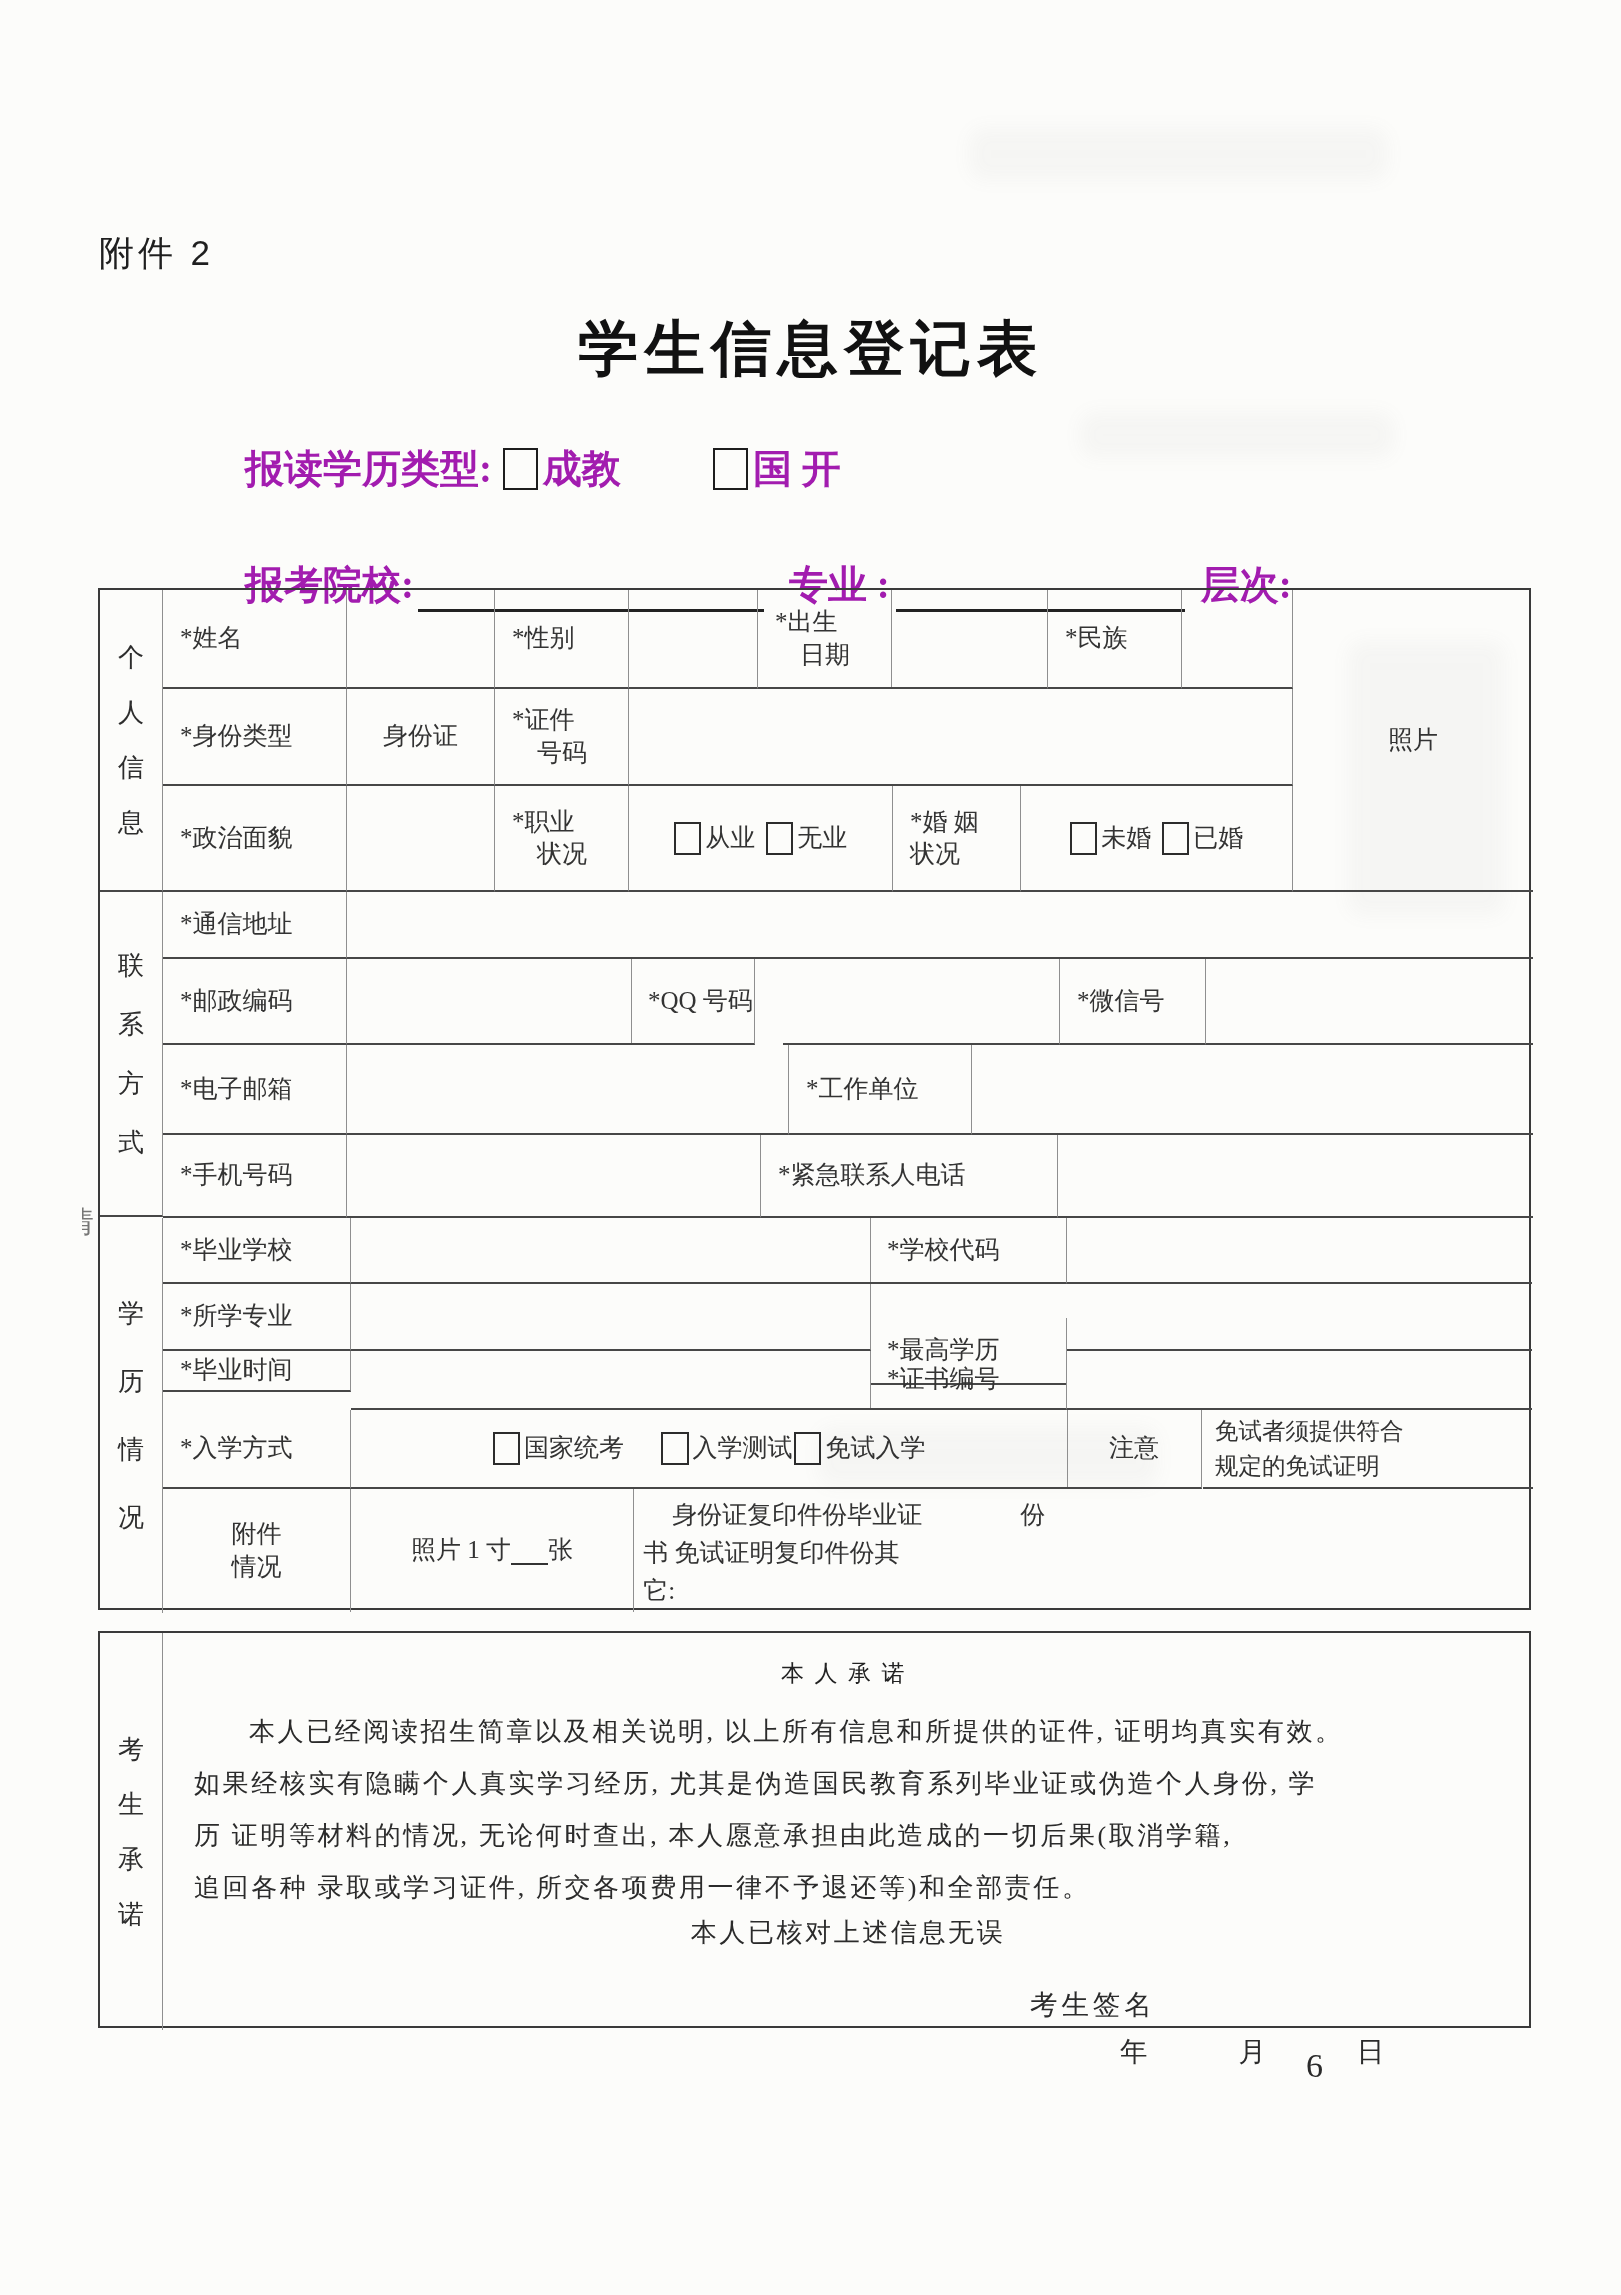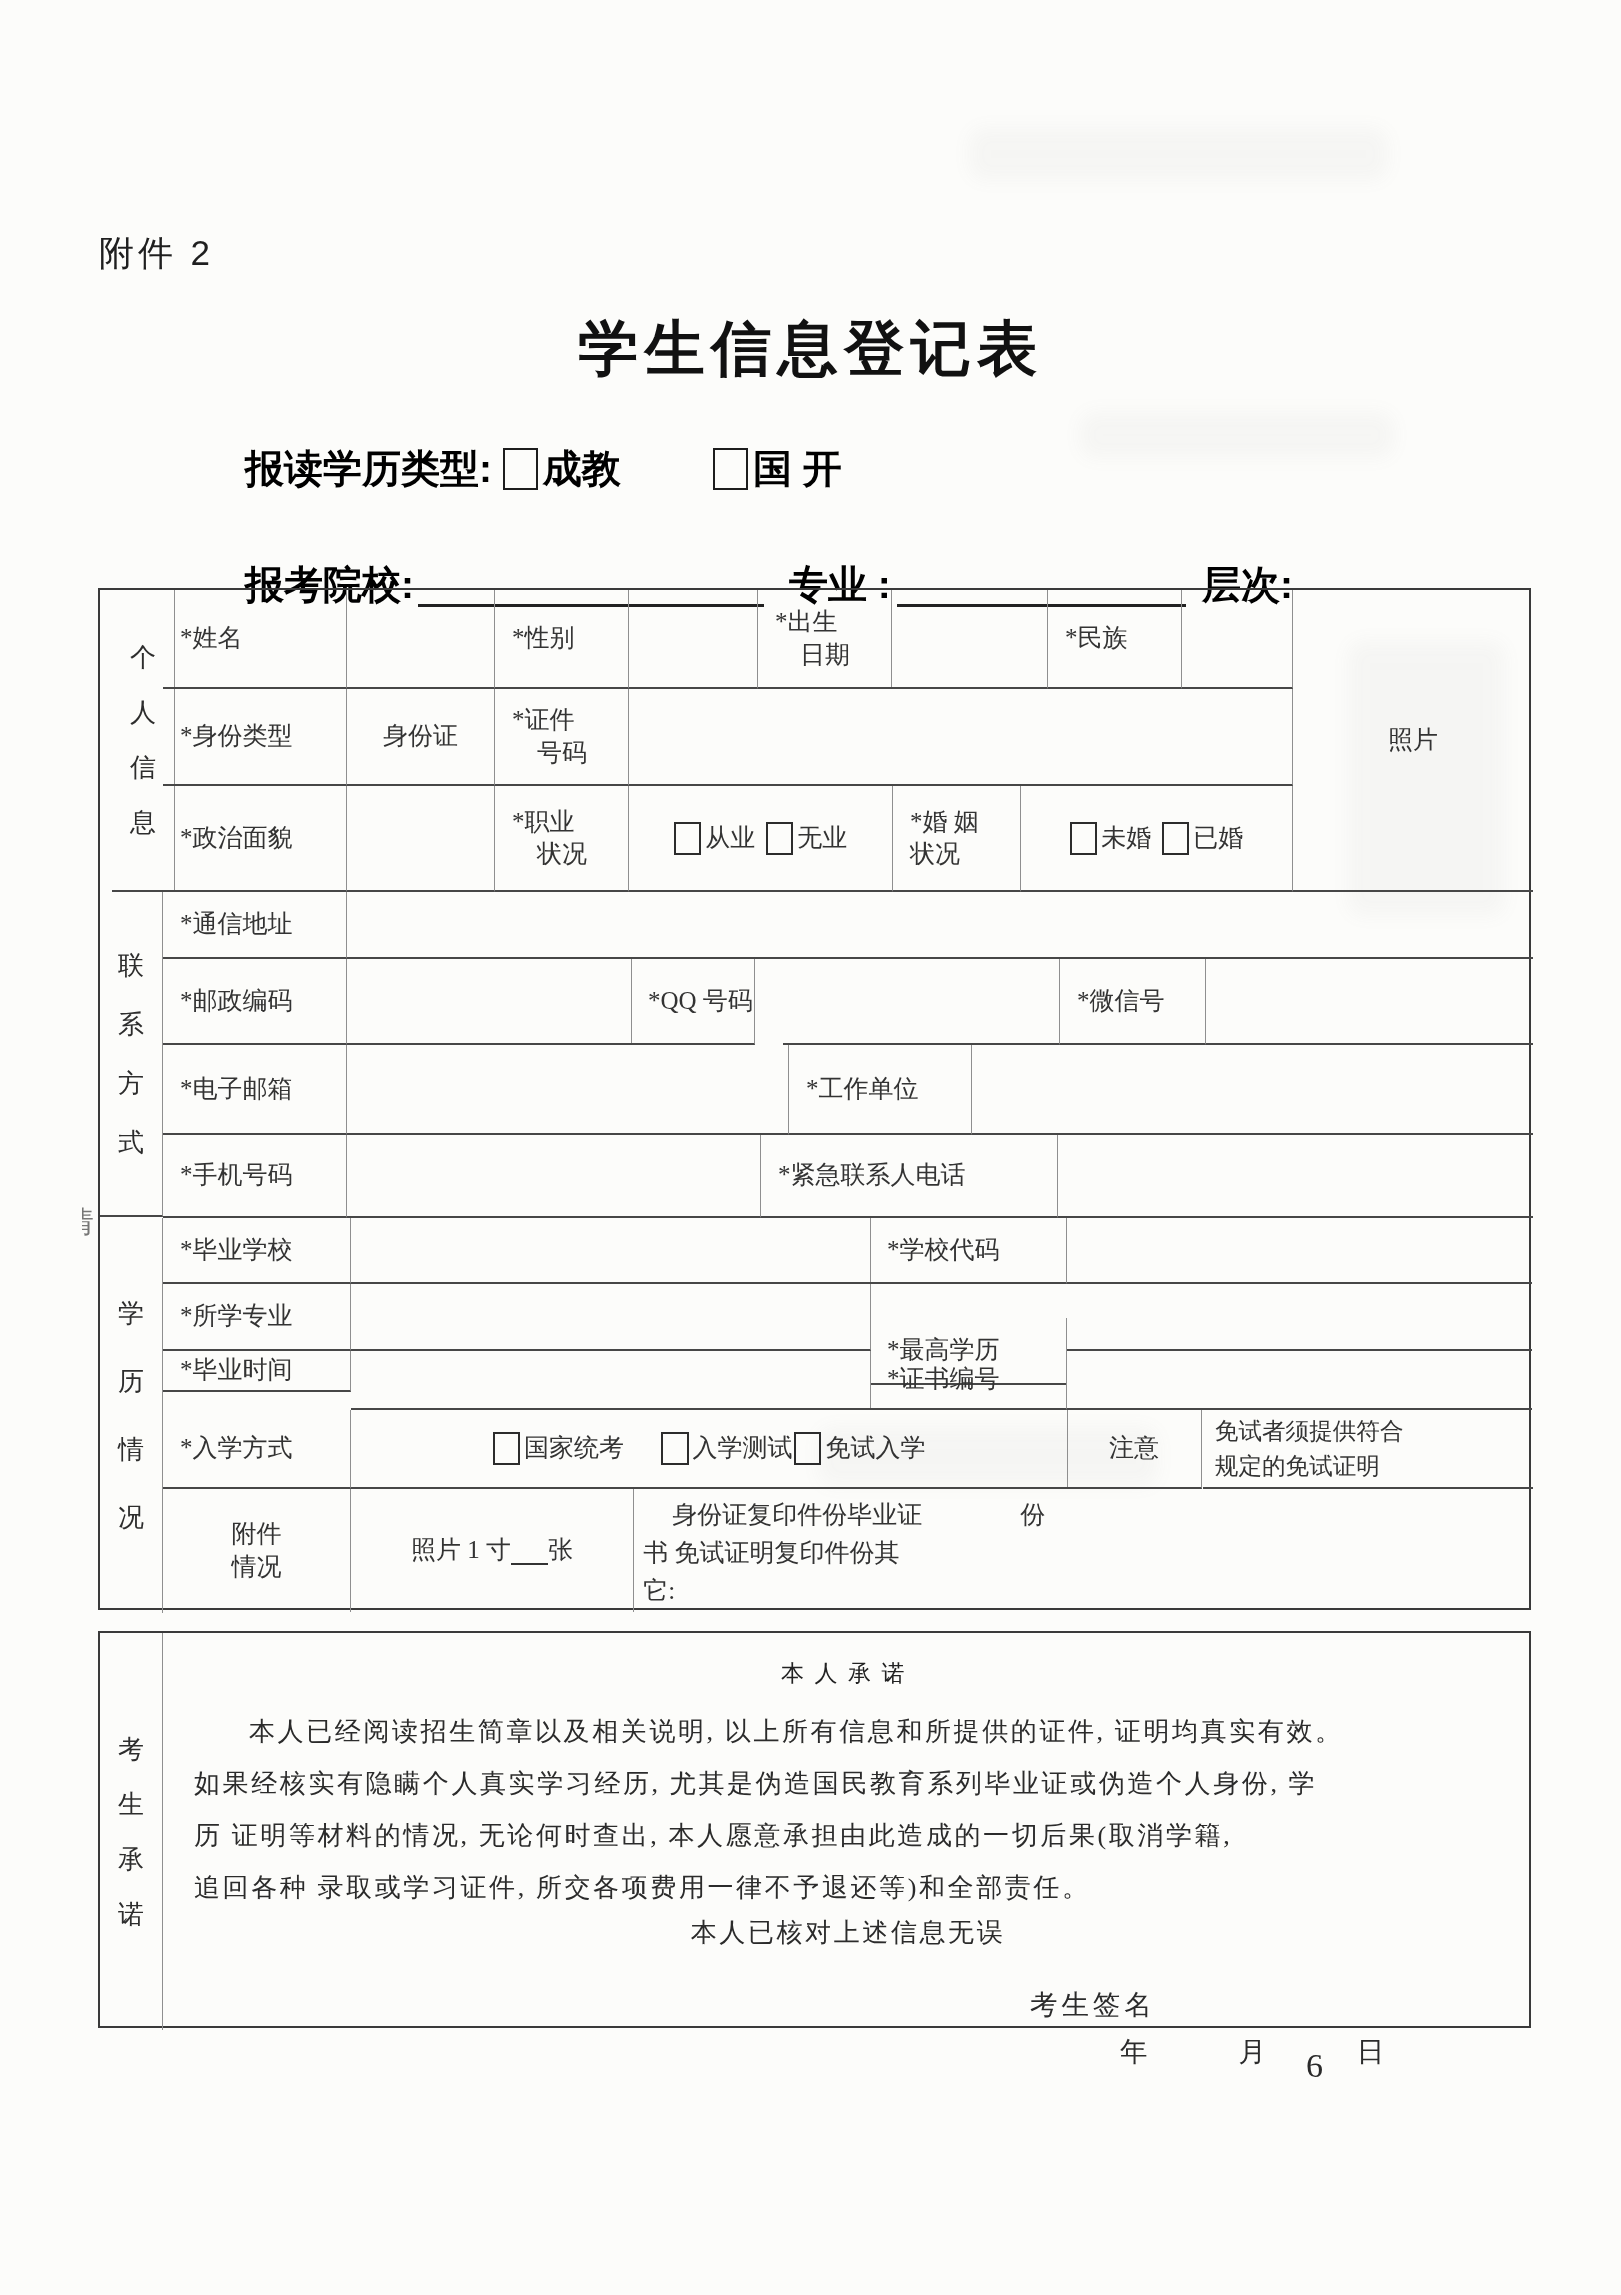--- a/index.html
+++ b/index.html
@@ -8,23 +8,23 @@
     background:#fcfcfa;
     font-family:"Liberation Serif","DejaVu Serif",serif;
     color:#2e2e2e;overflow:hidden;
   }
   
   .attach-label{position:absolute;left:99px;top:230px;font-size:35px;
     font-family:"Liberation Sans","DejaVu Sans",sans-serif;color:#1f1f1f;letter-spacing:3.9px;}
   .doc-title{position:absolute;left:0;top:309px;width:1622px;text-align:center;
     font-size:60px;font-weight:bold;letter-spacing:6.5px;color:#111;
     font-family:"Liberation Sans","DejaVu Sans",sans-serif;}
-  .hline{position:absolute;left:245px;display:flex;align-items:center;
-    font-family:Liberation Sans, sans-serif;font-weight:bold;
-    font-size:39px;color:#000000;white-space:nowrap;}
+  .hline{position:absolute;left:245px;display:flex;align-items:flex-end;
+    font-family:Liberation Serif, serif;font-weight:bold;
+    font-size:39px;color:#a21caf;white-space:nowrap;}
   #degree-line{top:442px;}
   #school-line{top:558px;}
   .cbL{display:inline-block;width:31px;height:38px;border:2.6px solid #1d1d1d;
     margin-right:5.2px;background:transparent;flex:none;align-self:center;}
   .opt-group{display:flex;align-items:center;}
   .blank{display:inline-block;border-bottom:3.3px solid #222;height:41px;flex:none;}
   .blank.b1{width:346px;margin-left:3.9px;}
   .blank.b2{width:289px;margin-left:6.5px;}
   
   .tbl{position:absolute;border:2.6px solid #3a3a3a;background:transparent;box-sizing:border-box;}
@@ -97,21 +97,21 @@
 <div class="hline" id="school-line">
   <span>报考院校:</span>
   <span class="blank b1"></span>
   <span style="margin-left:25px;">专业 :</span>
   <span class="blank b2"></span>
   <span style="margin-left:15.7px;">层次:</span>
 </div>
 
 <div class="tbl" id="t1">
 
-  <div class="c sec" style="left:12px;top:0;width:63px;height:302px;">
+  <div class="c sec" style="left:0;top:0;width:63px;height:302px;">
     <span class="vtext lh84">个人信息</span>
     </div>
   <div class="c sec" style="left:0;top:302px;width:63px;height:325px;">
     <span class="vtext lh90">联系方式</span>
     </div>
   <div class="c sec nb" style="left:0;top:628px;width:63px;height:395px;">
     <span class="vtext lh104">学历情况</span>
     </div>
 
   <div class="c" style="left:63px;top:0;width:184px;height:99px;">*姓名</div>

